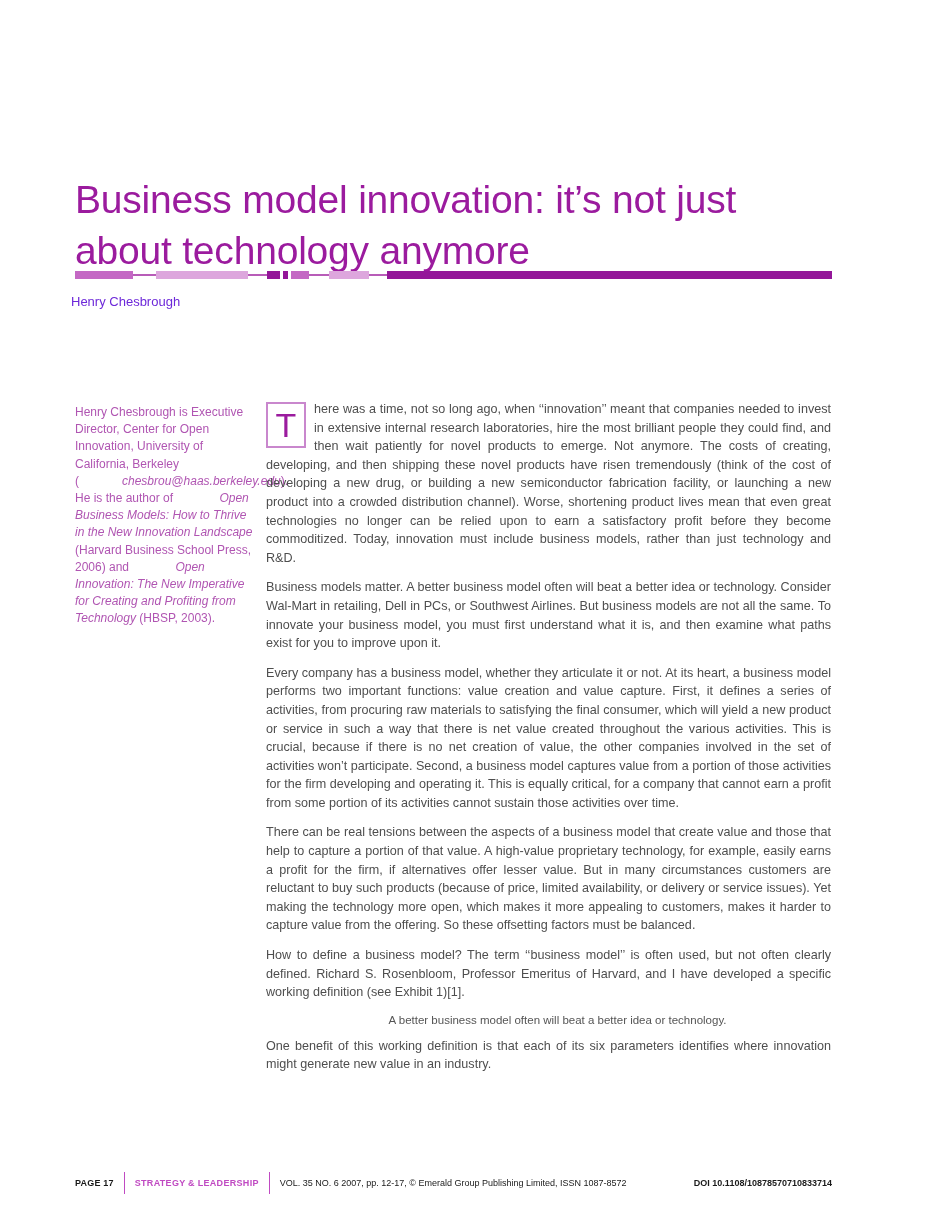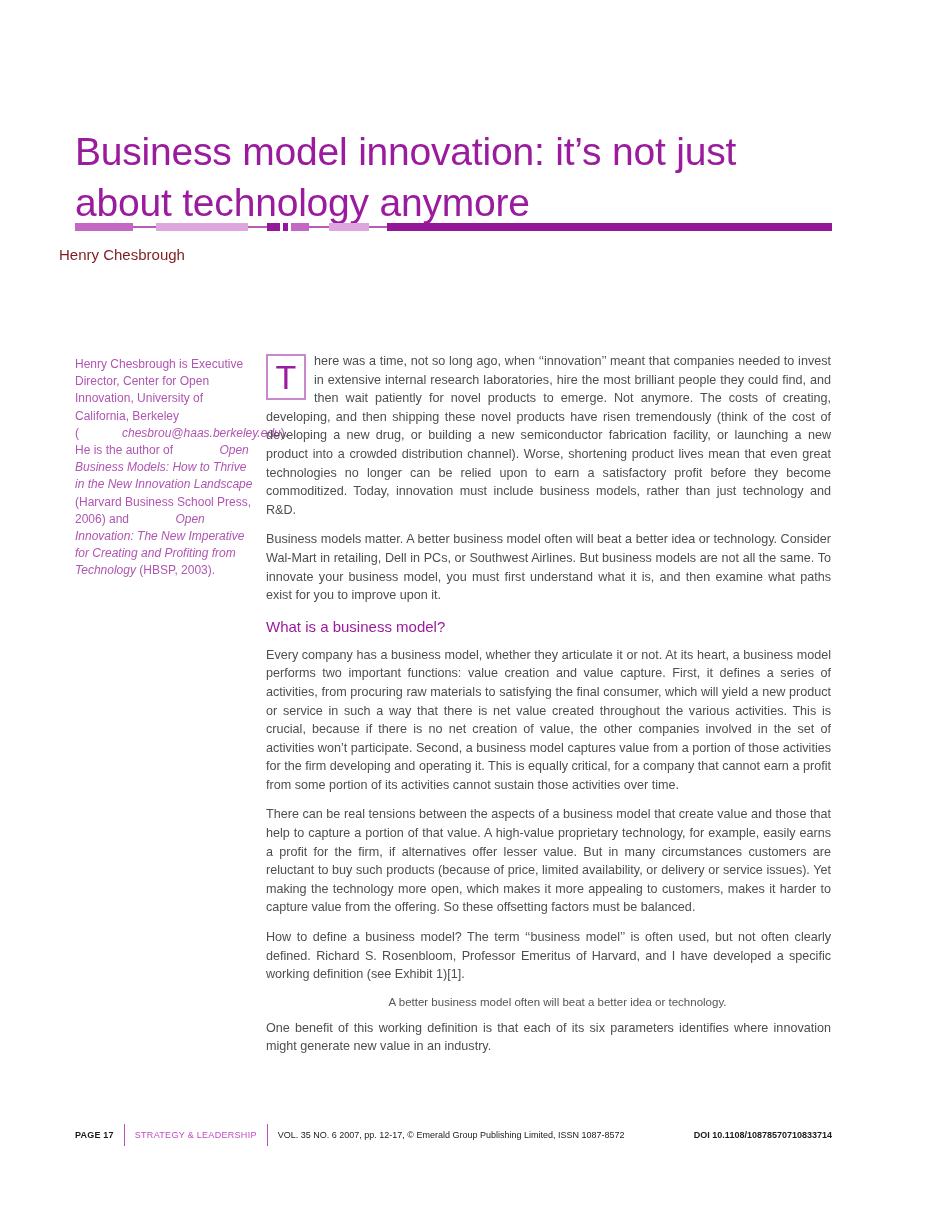--- a/index.html
+++ b/index.html
@@ -1,20 +1,20 @@
 <!DOCTYPE html>
 <html><head>
 <meta charset="utf-8">
 <style>
   html, body { margin: 0; padding: 0; background: #ffffff; }
   body {
     width: 926px; height: 1207px; position: relative; overflow: hidden;
     font-family: "Liberation Sans", sans-serif;
   }
-  .page { position: absolute; inset: 0; background: #ffffff; }
+  .page { position: absolute; inset: 0; background: #ffffff; margin-top: 48px; }
 
   
   .title {
     position: absolute; left: 75px; top: 100px; width: 740px;
     color: #9b1b9e; font-size: 39px; line-height: 51px; font-weight: 400;
     letter-spacing: -0.2px;
   }
   .title span { display: block; }
 
   
@@ -23,22 +23,22 @@
     display: flex; align-items: center;
   }
   .rule .seg { height: 8px; }
   .rule .conn { height: 2px; background: #b85cb8; }
   .rule .gap { height: 8px; background: transparent; }
   .seg-med { background: #c468c4; }
   .seg-light { background: #dda6dd; }
   .seg-dark { background: #941699; }
 
   .author {
-    position: absolute; left: 59px; top: 246px;
-    color: #7f1d1d; font-size: 15px; font-weight: 400;
+    position: absolute; left: 71px; top: 246px;
+    color: #6d28d9; font-size: 13px; font-weight: 400;
   }
 
   
   .sidebar {
     position: absolute; left: 75px; top: 356px; width: 178px;
     color: #b055b2; font-size: 12px; line-height: 17.2px; font-weight: 400;
   }
   .sidebar .it { font-style: italic; padding-left: 43px; }
 
   
@@ -65,21 +65,21 @@
     margin: 5px 0 9px 18px; text-align: center;
   }
 
   
   .footer {
     position: absolute; left: 75px; top: 1124px; width: 757px;
     display: flex; align-items: center; color: #1a1a1a; font-size: 9px;
   }
   .footer .page-label { font-weight: 700; letter-spacing: 0.2px; }
   .footer .divider { width: 1px; height: 22px; background: #c04ac2; margin: 0 10px; }
-  .footer .journal { color: #c04ac2; font-weight: 400; letter-spacing: 0.3px; }
+  .footer .journal { color: #c04ac2; font-weight: 700; letter-spacing: 0.3px; }
   .footer .citation { font-weight: 400; }
   .footer .doi { margin-left: auto; font-weight: 700; }
 </style>
 </head>
 <body>
 
 <div class="page">
 
   <h1 class="title">
     <span>Business model innovation: it’s not just</span>
@@ -104,21 +104,20 @@
 
   <div class="author">Henry Chesbrough</div>
 
   <div class="sidebar"><span>Henry Chesbrough is Executive Director, Center for Open Innovation, University of California, Berkeley (</span><span class="it">chesbrou@haas.berkeley.edu</span><span>). He is the author of </span><span class="it">Open Business Models: How to Thrive in the New Innovation Landscape</span><span> (Harvard Business School Press, 2006) and </span><span class="it">Open Innovation: The New Imperative for Creating and Profiting from Technology</span><span> (HBSP, 2003).</span></div>
 
   <div class="body-col">
     <p><span class="dropcap-box">
           <span>T</span>
         </span><span>here was a time, not so long ago, when ‘‘innovation’’ meant that companies needed to invest in extensive internal research laboratories, hire the most brilliant people they could find, and then wait patiently for novel products to emerge. Not anymore. The costs of creating, developing, and then shipping these novel products have risen tremendously (think of the cost of developing a new drug, or building a new semiconductor fabrication facility, or launching a new product into a crowded distribution channel). Worse, shortening product lives mean that even great technologies no longer can be relied upon to earn a satisfactory profit before they become commoditized. Today, innovation must include business models, rather than just technology and R&amp;D.</span></p>
     <p>Business models matter. A better business model often will beat a better idea or technology. Consider Wal-Mart in retailing, Dell in PCs, or Southwest Airlines. But business models are not all the same. To innovate your business model, you must first understand what it is, and then examine what paths exist for you to improve upon it.</p>
-    <h2 class="section-heading">What is a business model?</h2>
     <p>Every company has a business model, whether they articulate it or not. At its heart, a business model performs two important functions: value creation and value capture. First, it defines a series of activities, from procuring raw materials to satisfying the final consumer, which will yield a new product or service in such a way that there is net value created throughout the various activities. This is crucial, because if there is no net creation of value, the other companies involved in the set of activities won’t participate. Second, a business model captures value from a portion of those activities for the firm developing and operating it. This is equally critical, for a company that cannot earn a profit from some portion of its activities cannot sustain those activities over time.</p>
     <p>There can be real tensions between the aspects of a business model that create value and those that help to capture a portion of that value. A high-value proprietary technology, for example, easily earns a profit for the firm, if alternatives offer lesser value. But in many circumstances customers are reluctant to buy such products (because of price, limited availability, or delivery or service issues). Yet making the technology more open, which makes it more appealing to customers, makes it harder to capture value from the offering. So these offsetting factors must be balanced.</p>
     <p>How to define a business model? The term ‘‘business model’’ is often used, but not often clearly defined. Richard S. Rosenbloom, Professor Emeritus of Harvard, and I have developed a specific working definition (see Exhibit 1)[1].</p>
     <div class="pullquote">A better business model often will beat a better idea or technology.</div>
     <p>One benefit of this working definition is that each of its six parameters identifies where innovation might generate new value in an industry.</p>
   </div>
 
   <div class="footer">
     <span class="page-label">PAGE 17</span>
     <span class="divider"></span>

